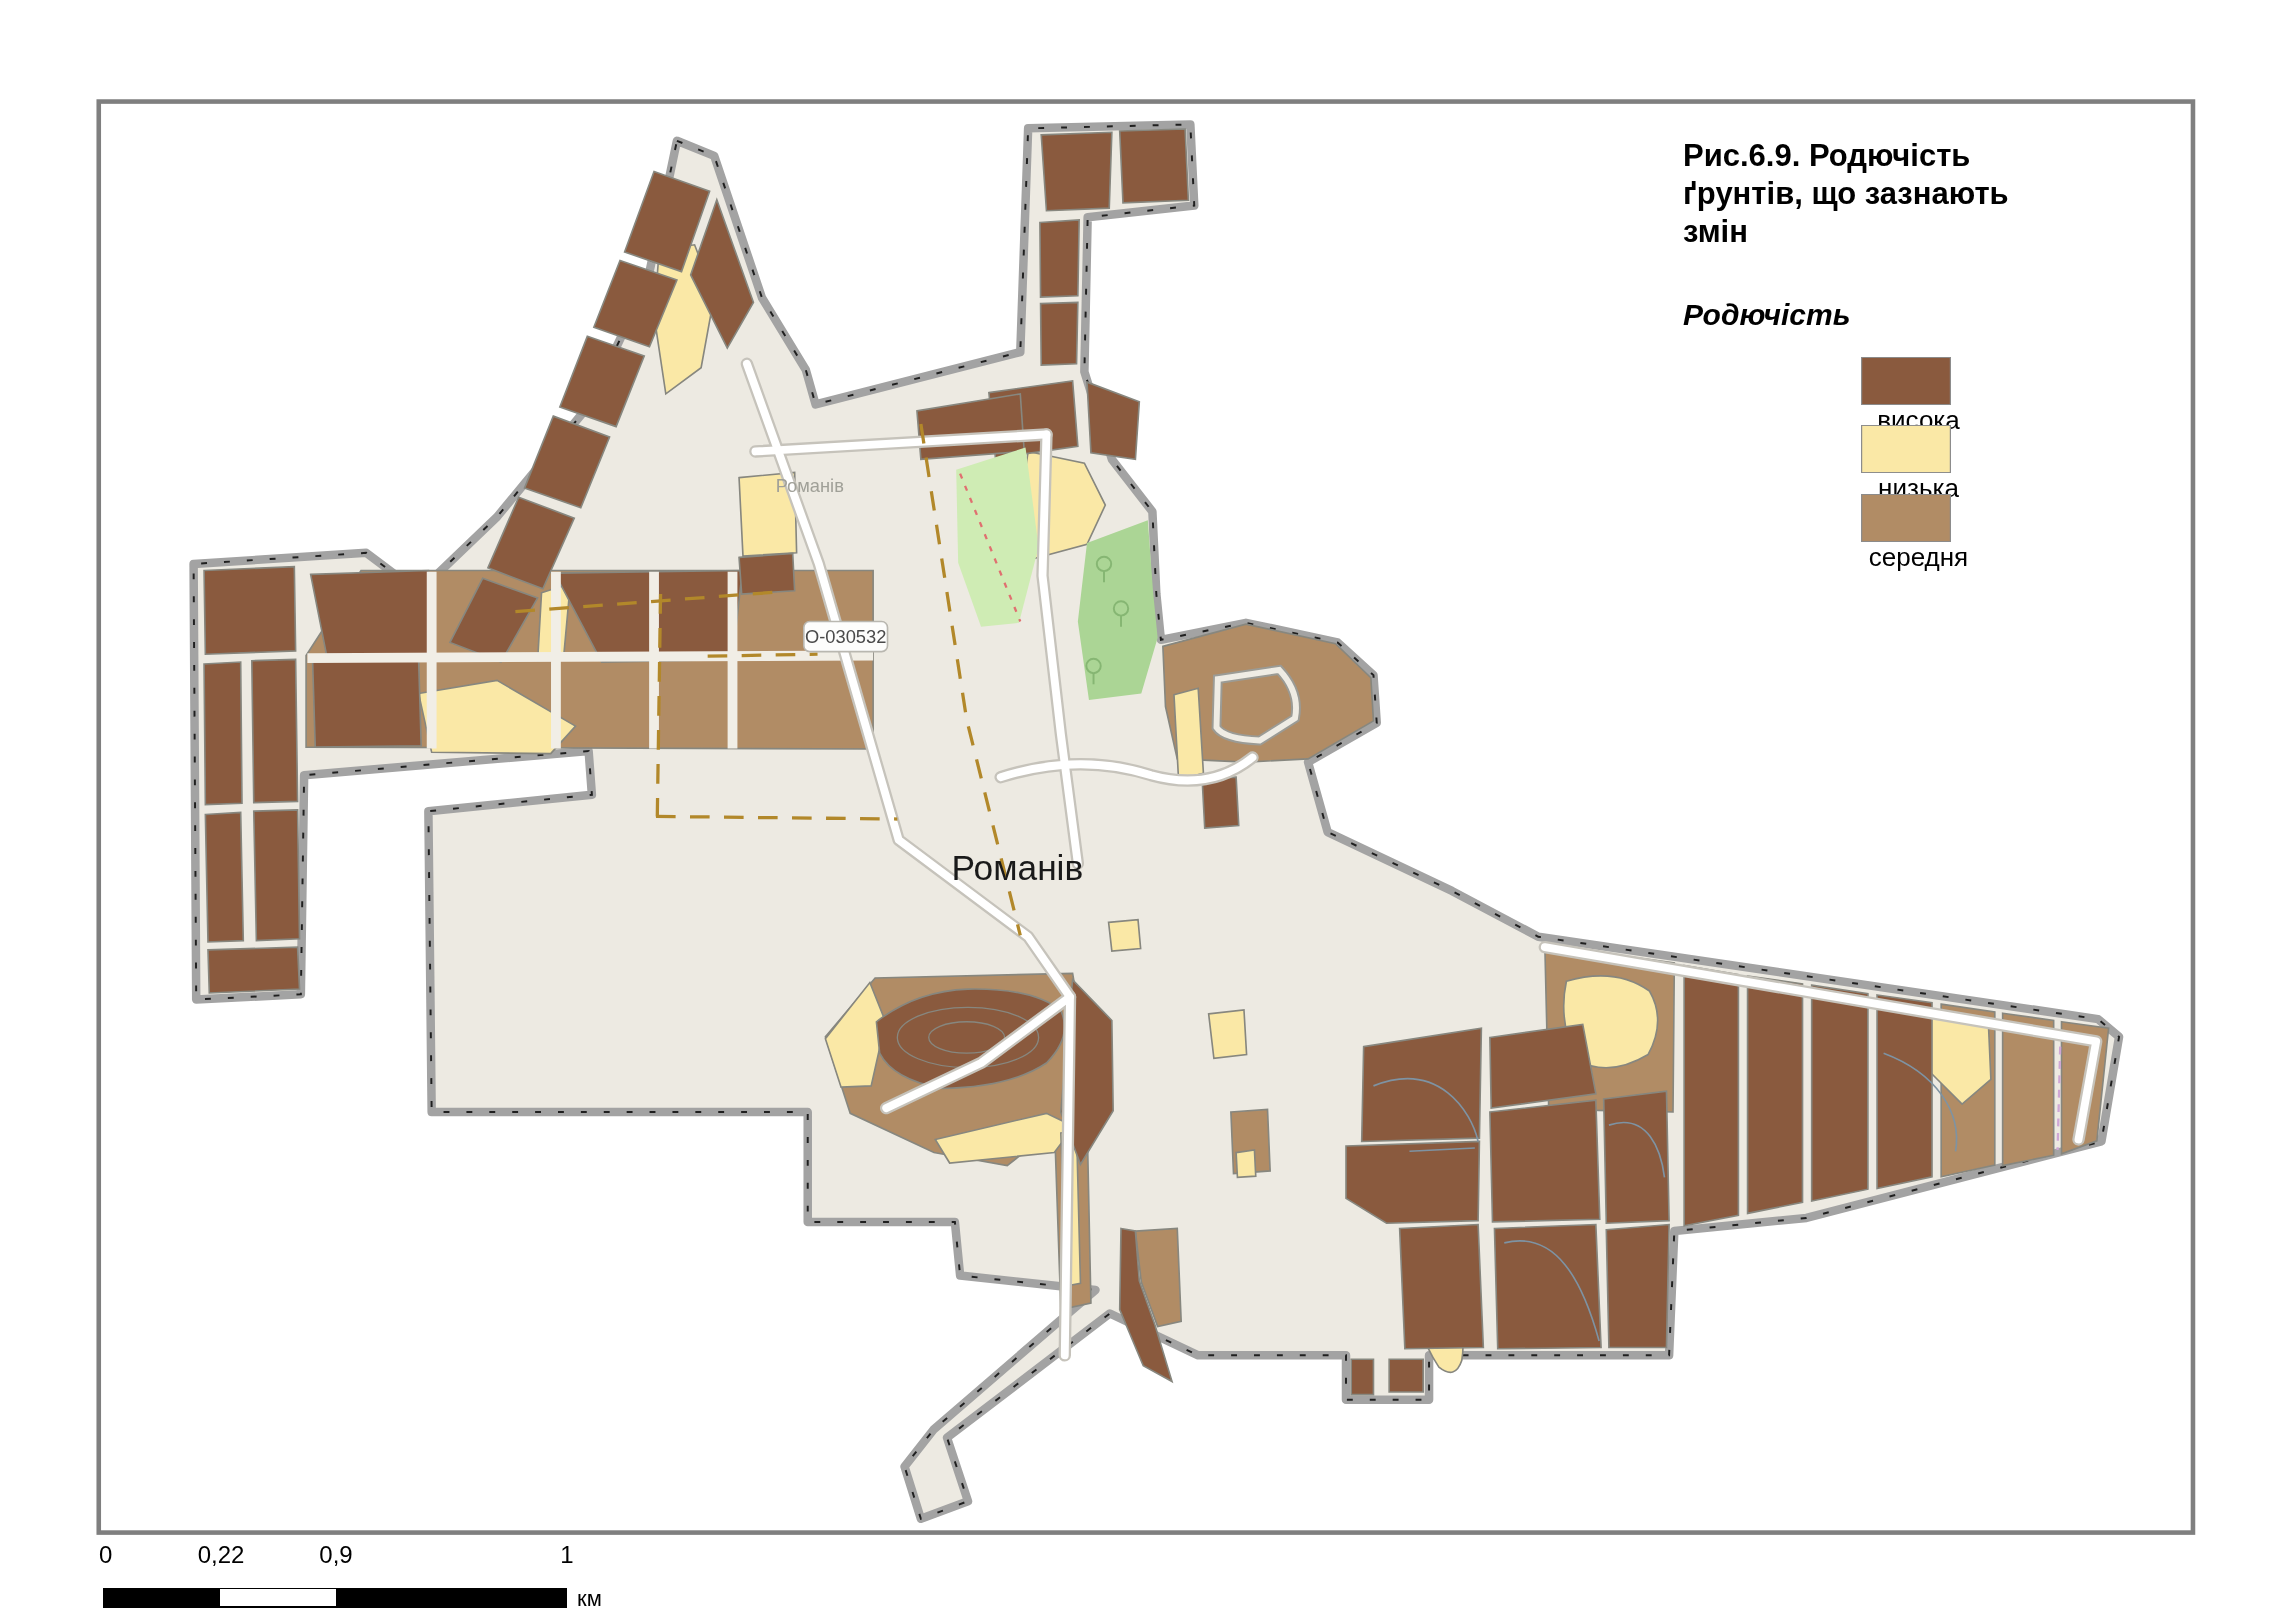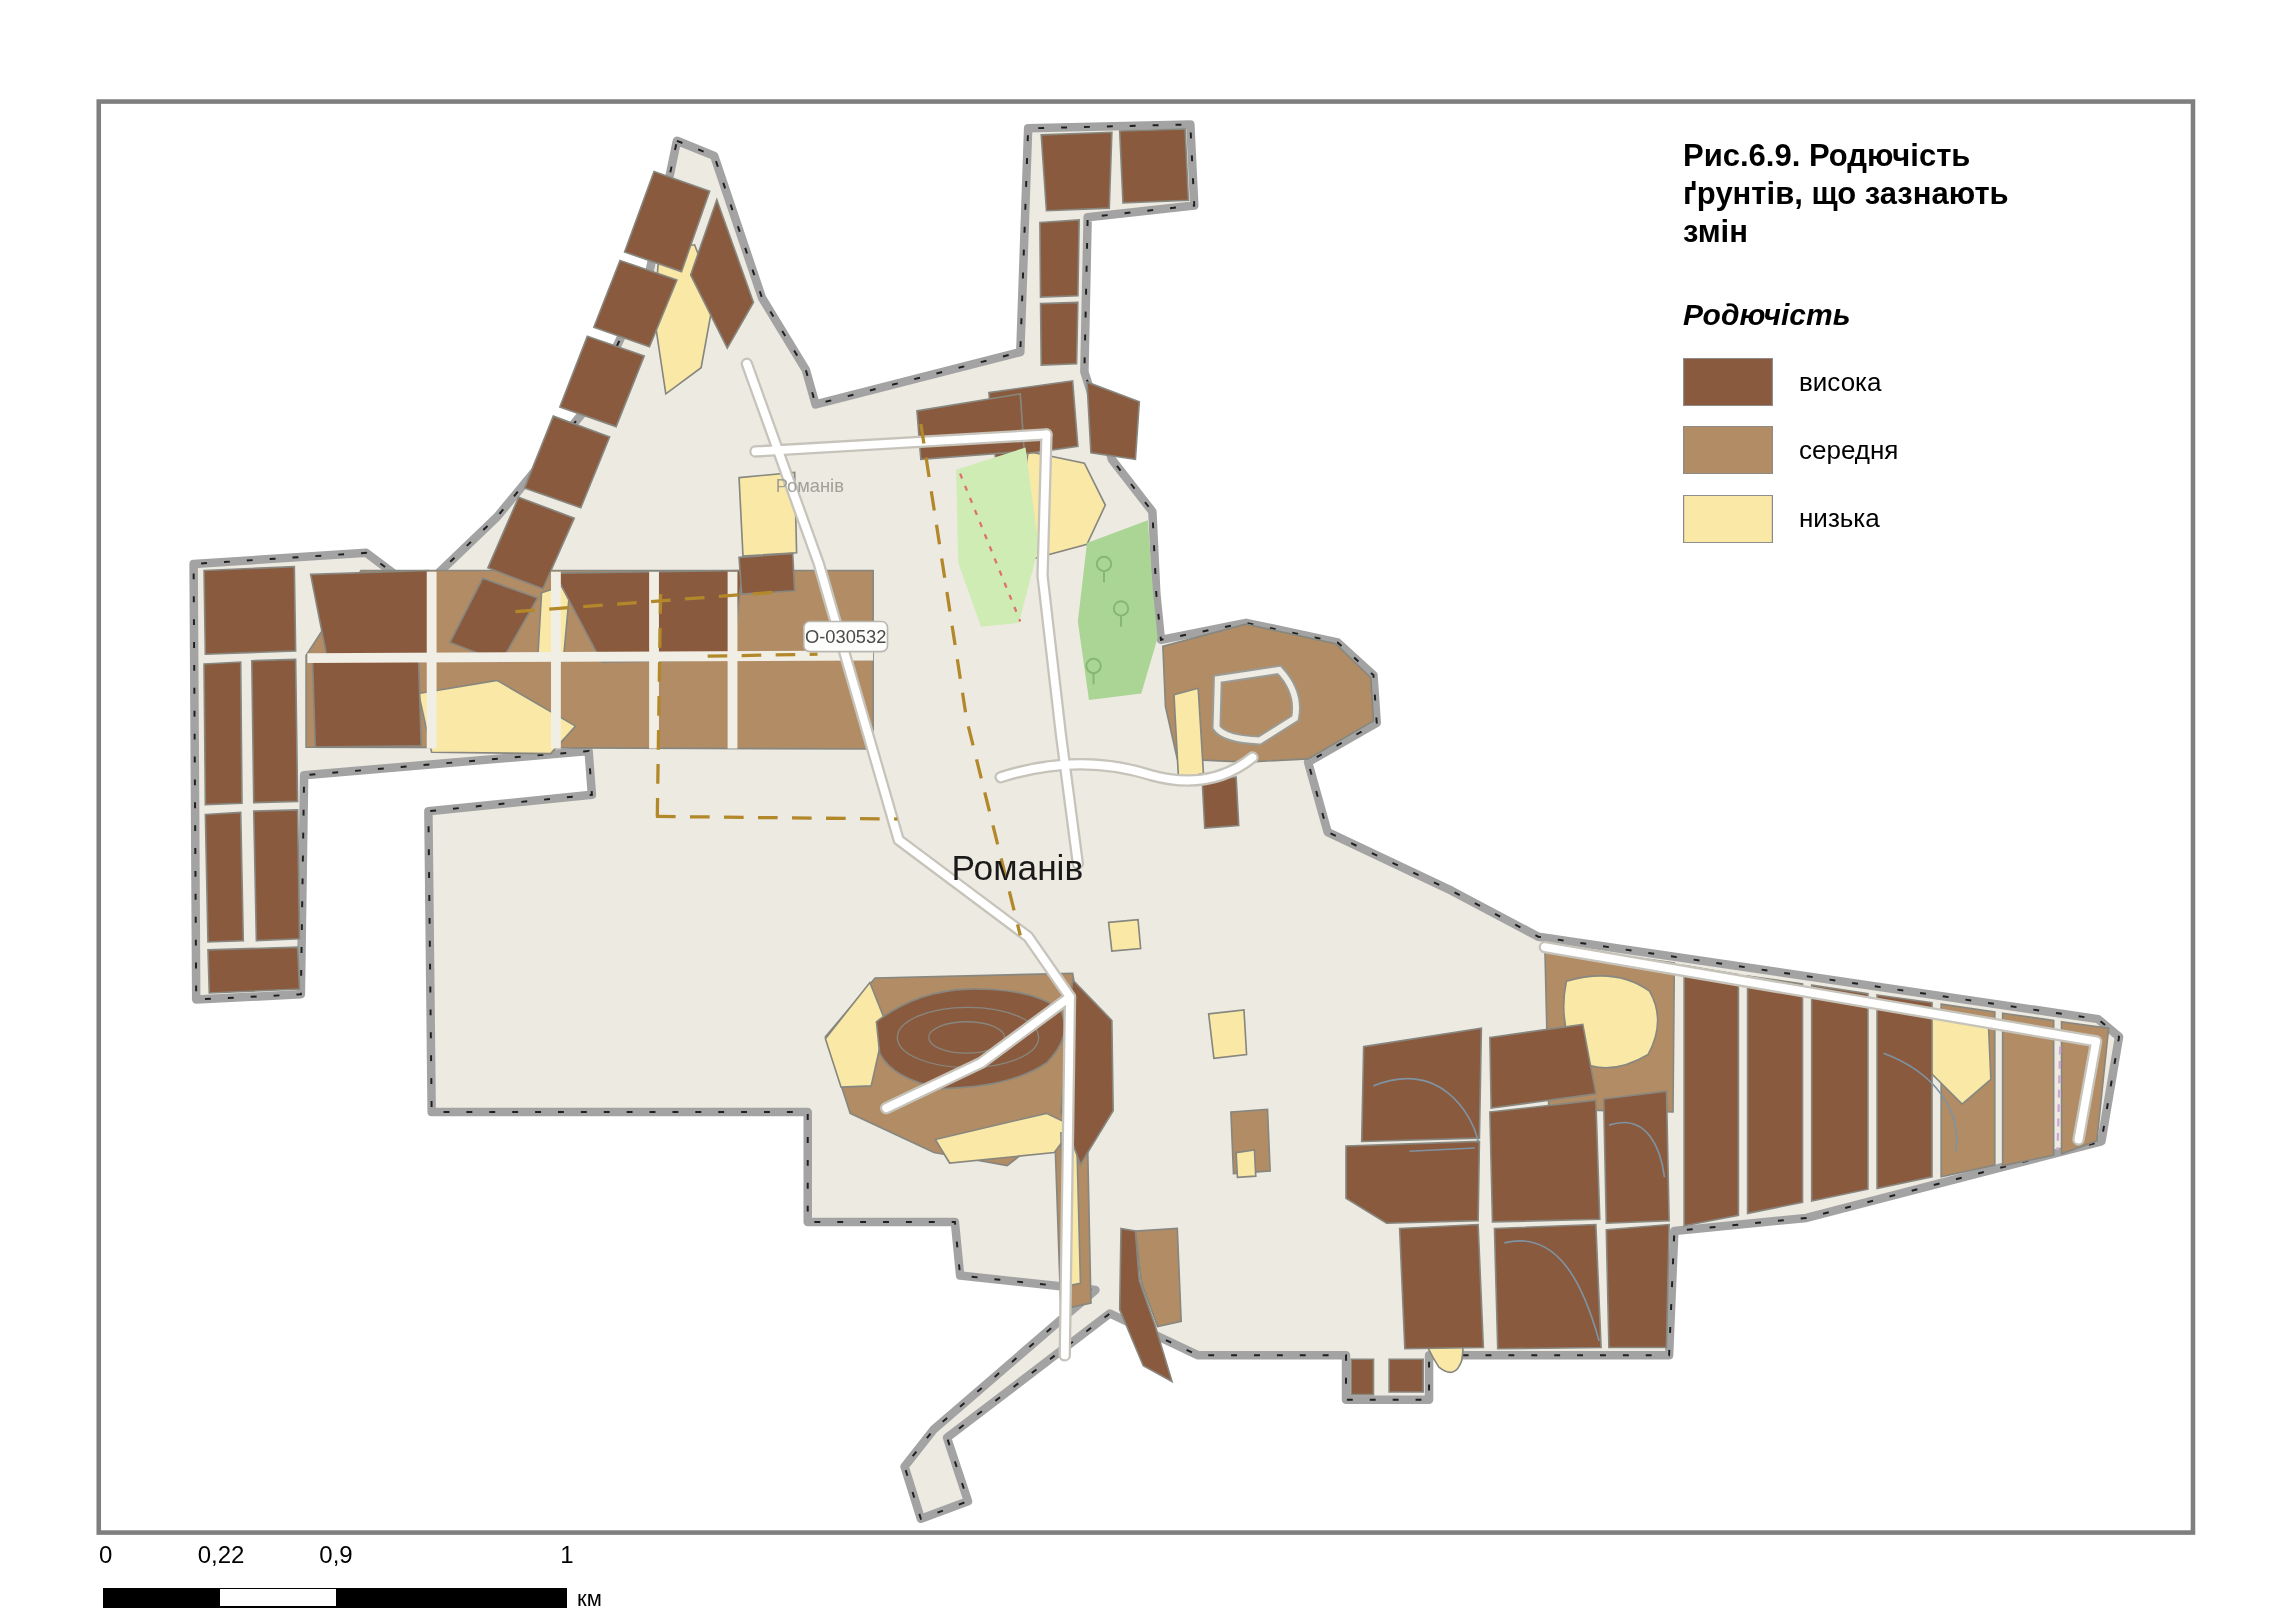--- a/index.html
+++ b/index.html
@@ -8,21 +8,21 @@
     font-family:"Liberation Sans", sans-serif;overflow:hidden;
   }
   .map-canvas{position:absolute;left:0;top:0;}
   .title-block{
     position:absolute;left:1683px;top:137px;width:445px;
     font-size:31px;font-weight:bold;color:#000;line-height:1.22;
     white-space:pre-line;
   }
   .legend{position:absolute;left:1683px;top:298px;width:445px;}
   .legend-heading{font-size:30px;font-weight:bold;color:#000;margin:0 0 25px 0;font-style:italic;}
-  .legend-row{display:flex;align-items:center;margin-bottom:18.3px;height:50px;}
+  .legend-row{display:flex;align-items:center;margin-bottom:18.3px;height:50px;flex-direction:column;}
   .legend-swatch{width:90px;height:48px;display:block;flex:0 0 auto;}
   .legend-label{margin-left:26px;font-size:26px;color:#000;}
   .scalebar{position:absolute;left:0;top:0;}
   .sb-tick{position:absolute;font-size:24px;color:#000;top:1541px;}
   .sb-tick.c{transform:translateX(-50%);}
   .sb-bar{
     position:absolute;left:103px;top:1588px;width:464px;height:19.6px;
     background:#000;border:1.3px solid #000;box-sizing:border-box;
   }
   .sb-white{position:absolute;left:116px;top:0;width:116px;height:17px;background:#fff;}
@@ -229,30 +229,30 @@
 
   <div class="legend-row">
     <svg class="legend-swatch" viewBox="0 0 138 74" width="90" height="48">
       <rect width="100%" height="100%" stroke="#8c8c8c" stroke-width="3" fill="#8a5a3e"></rect>
     </svg>
     <span class="legend-label">висока</span>
   </div>
 
   <div class="legend-row">
     <svg class="legend-swatch" viewBox="0 0 138 74" width="90" height="48">
+      <rect width="100%" height="100%" stroke="#8c8c8c" stroke-width="3" fill="#fae8a6"></rect>
+    </svg>
+    <span class="legend-label">низька</span>
+  </div>
+
+  <div class="legend-row">
+    <svg class="legend-swatch" viewBox="0 0 138 74" width="90" height="48">
       <rect width="100%" height="100%" stroke="#8c8c8c" stroke-width="3" fill="#b18c65"></rect>
     </svg>
     <span class="legend-label">середня</span>
-  </div>
-
-  <div class="legend-row">
-    <svg class="legend-swatch" viewBox="0 0 138 74" width="90" height="48">
-      <rect width="100%" height="100%" stroke="#8c8c8c" stroke-width="3" fill="#fae8a6"></rect>
-    </svg>
-    <span class="legend-label">низька</span>
   </div>
 </div>
 
 <div class="scalebar">
   <span class="sb-tick" style="left:99px">0</span>
   <span class="sb-tick c" style="left:221px">0,22</span>
   <span class="sb-tick c" style="left:336px">0,9</span>
   <span class="sb-tick c" style="left:567px">1</span>
   <div class="sb-bar">
     <div class="sb-white"></div>

